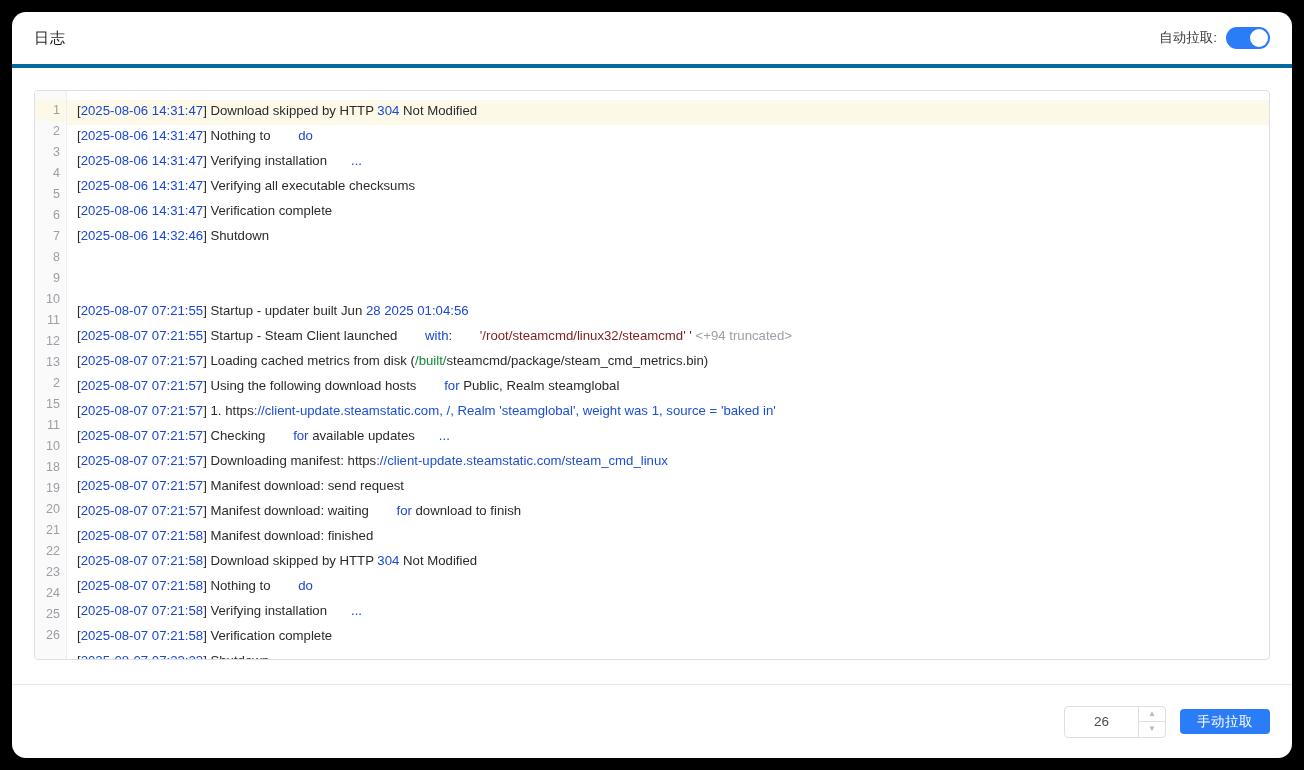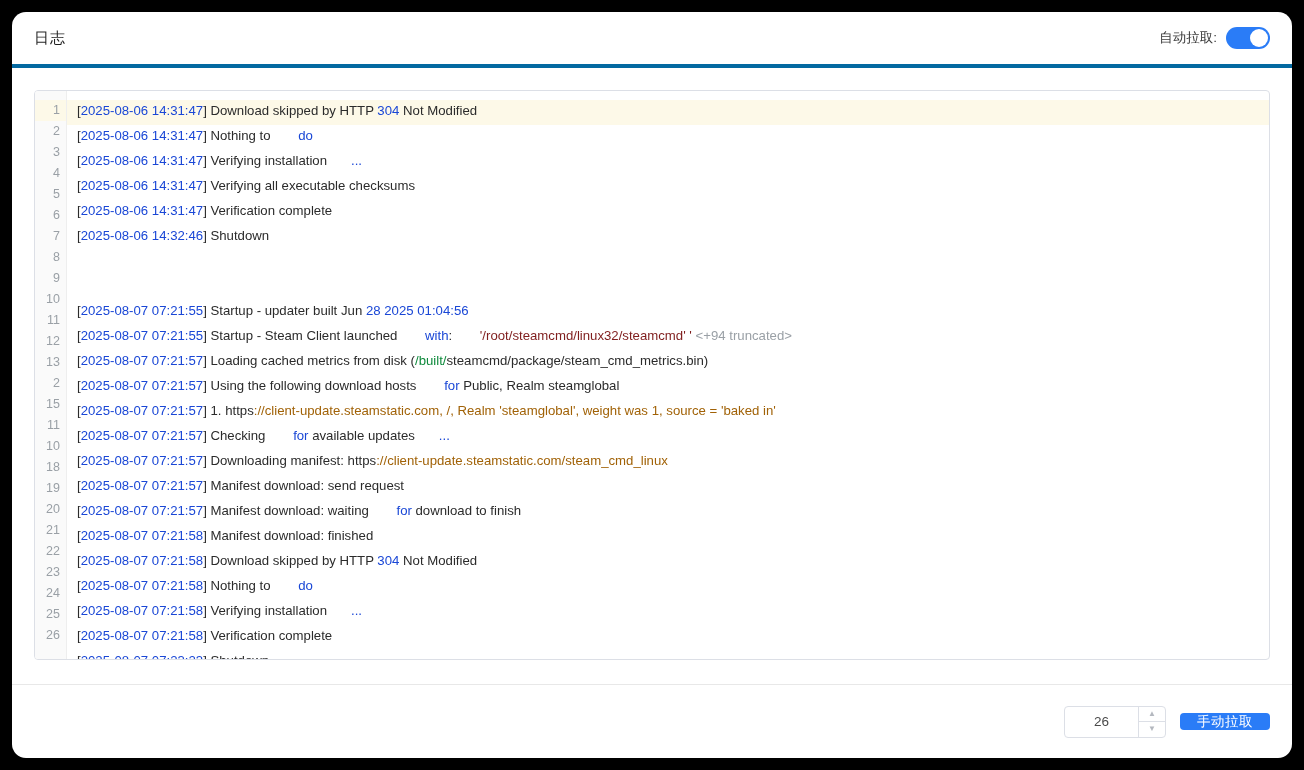--- a/index.html
+++ b/index.html
@@ -123,21 +123,21 @@
     padding-left: 10px;
     font-family: "Liberation Sans", sans-serif;
   }
   .line.hl { background: #fdf9e8; }
 
   .tok-ts    { color: #1a47d6; }
   .tok-num   { color: #1a47d6; }
   .tok-kw    { color: #1a47d6; margin-left: 24px; }
   .tok-str   { color: #7f1d1d; margin-left: 24px; }
   .tok-path  { color: #0f8a3c; }
-  .tok-url   { color: #a16207; }
+  .tok-url   { color: #1d4ed8; }
   .tok-dim   { color: #9aa0a6; }
   .tok-plain { color: #2b2b2b; }
 
   
   .footer {
     flex: 0 0 74px;
     border-top: 1px solid #e8e8e8;
     display: flex;
     align-items: center;
     justify-content: flex-end;
@@ -180,21 +180,21 @@
     font-size: 8px;
     line-height: 1;
   }
   .stepper-arrows div:first-child { border-bottom: 1px solid #dcdfe6; }
 
   .pull-btn {
     background: #2a7cf7;
     color: #ffffff;
     border: none;
     border-radius: 4px;
-    height: 17px;
+    height: 25px;
     padding: 0 17px;
     font-size: 13.5px;
     cursor: pointer;
     font-family: "Liberation Sans", sans-serif;
     letter-spacing: 0.5px;
   }
 </style>
 </head>
 <body>
 

